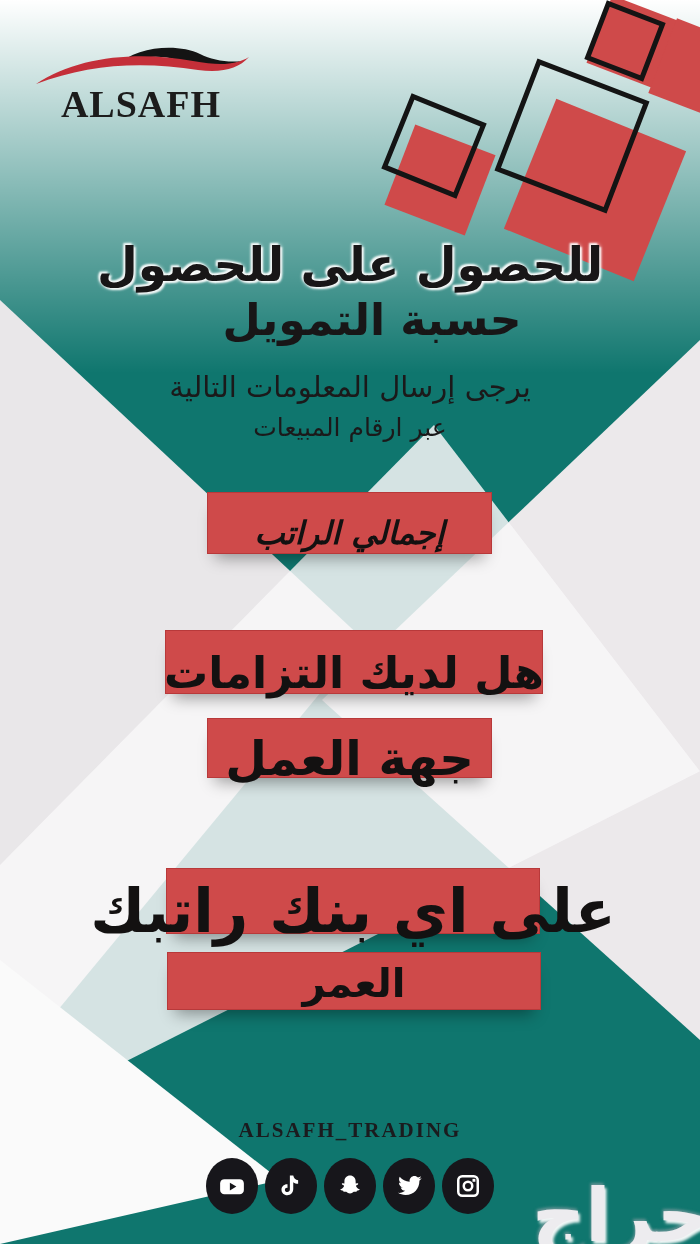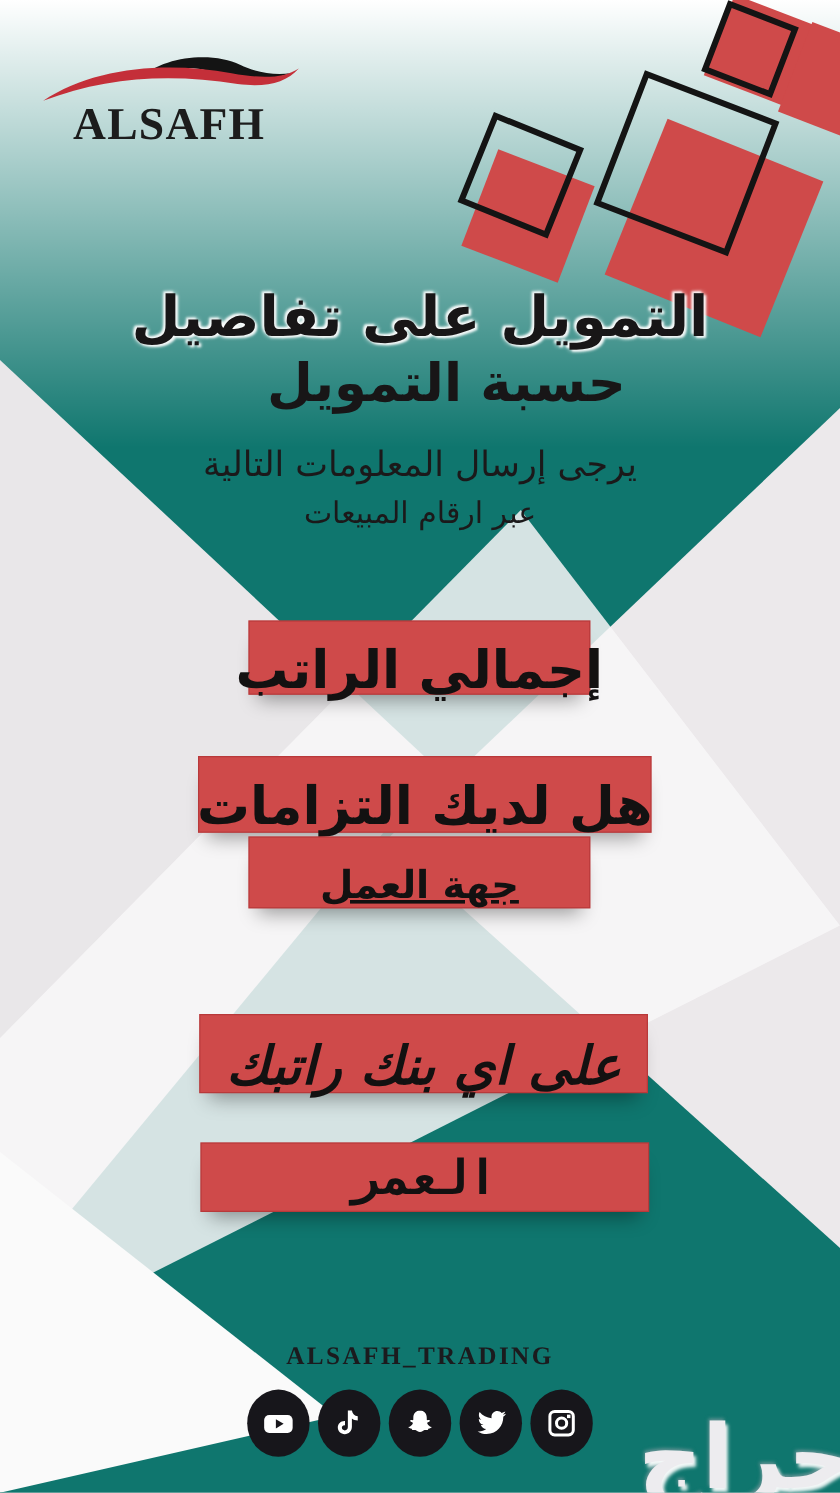--- a/index.html
+++ b/index.html
@@ -40,25 +40,25 @@
   .subheading .l1{font-size:29px;line-height:42px;}
   .subheading .l2{font-size:25px;line-height:40px;}
   
   .bar{
     position:absolute;background:#cf4a4a;border:1px solid rgba(140,25,28,.35);
     box-shadow:0 12px 16px -8px rgba(0,0,0,.38);
     display:flex;align-items:center;justify-content:center;direction:rtl;
     color:#131111;font-weight:700;z-index:3;
   }
   .bar span{display:block;transform:translateY(10px);white-space:nowrap;}
-  .bar-1{left:207px;top:517px;width:283px;height:60px;font-size:44px;}
+  .bar-1{left:207px;top:492px;width:283px;height:60px;font-size:32px;font-style:italic;}
   .bar-2{left:165px;top:630px;width:376px;height:62px;font-size:44px;align-items:center;}
-  .bar-3{left:207px;top:697px;width:283px;height:58px;font-size:32px;text-decoration:underline;}
-  .bar-4{left:166px;top:845px;width:372px;height:64px;font-size:44px;font-style:italic;}
-  .bar-5{left:167px;top:952px;width:372px;height:56px;font-size:40px;font-family:Liberation Mono, monospace;}
+  .bar-3{left:207px;top:718px;width:283px;height:58px;font-size:48px;}
+  .bar-4{left:166px;top:868px;width:372px;height:64px;font-size:60px;}
+  .bar-5{left:167px;top:952px;width:372px;height:56px;font-size:40px;}
   .bar-5 span{transform:translateY(2px);}
   
   .handle{
     position:absolute;left:0;right:0;top:1118px;text-align:center;
     font-family:Liberation Serif, serif;
     font-weight:700;font-size:21px;letter-spacing:2px;color:#1b1b1e;z-index:3;
   }
   .social-row{
     position:absolute;left:0;right:0;top:1158px;display:flex;justify-content:center;
     gap:7px;z-index:3;
@@ -105,21 +105,21 @@
 
   <div class="logo">
     <svg width="230" height="60" viewBox="0 0 230 60">
       <path d="M88 36 C108 16, 150 13, 172 24 C184 30 200 33 214 31 C196 38 170 37 149 30 C129 23 104 28 88 36 Z" fill="#141414"></path>
       <path d="M8 54 C 50 26, 110 21, 165 31 C 192 36 208 35 221 27 C 210 39 194 43 170 40 C 114 31 60 34 8 54 Z" fill="#c42f39"></path>
     </svg>
     <div class="logo-word">ALSAFH</div>
   </div>
 
   <div class="heading">
-    <div class="l1">التمويل على تفاصيل</div>
+    <div class="l1">للحصول على للحصول</div>
     <div class="l2">حسبة التمويل</div>
   </div>
 
   <div class="subheading">
     <div class="l1">يرجى إرسال المعلومات التالية</div>
     <div class="l2">عبر ارقام المبيعات</div>
   </div>
 
   <div class="bar bar-1">
     <span>إجمالي الراتب</span>

